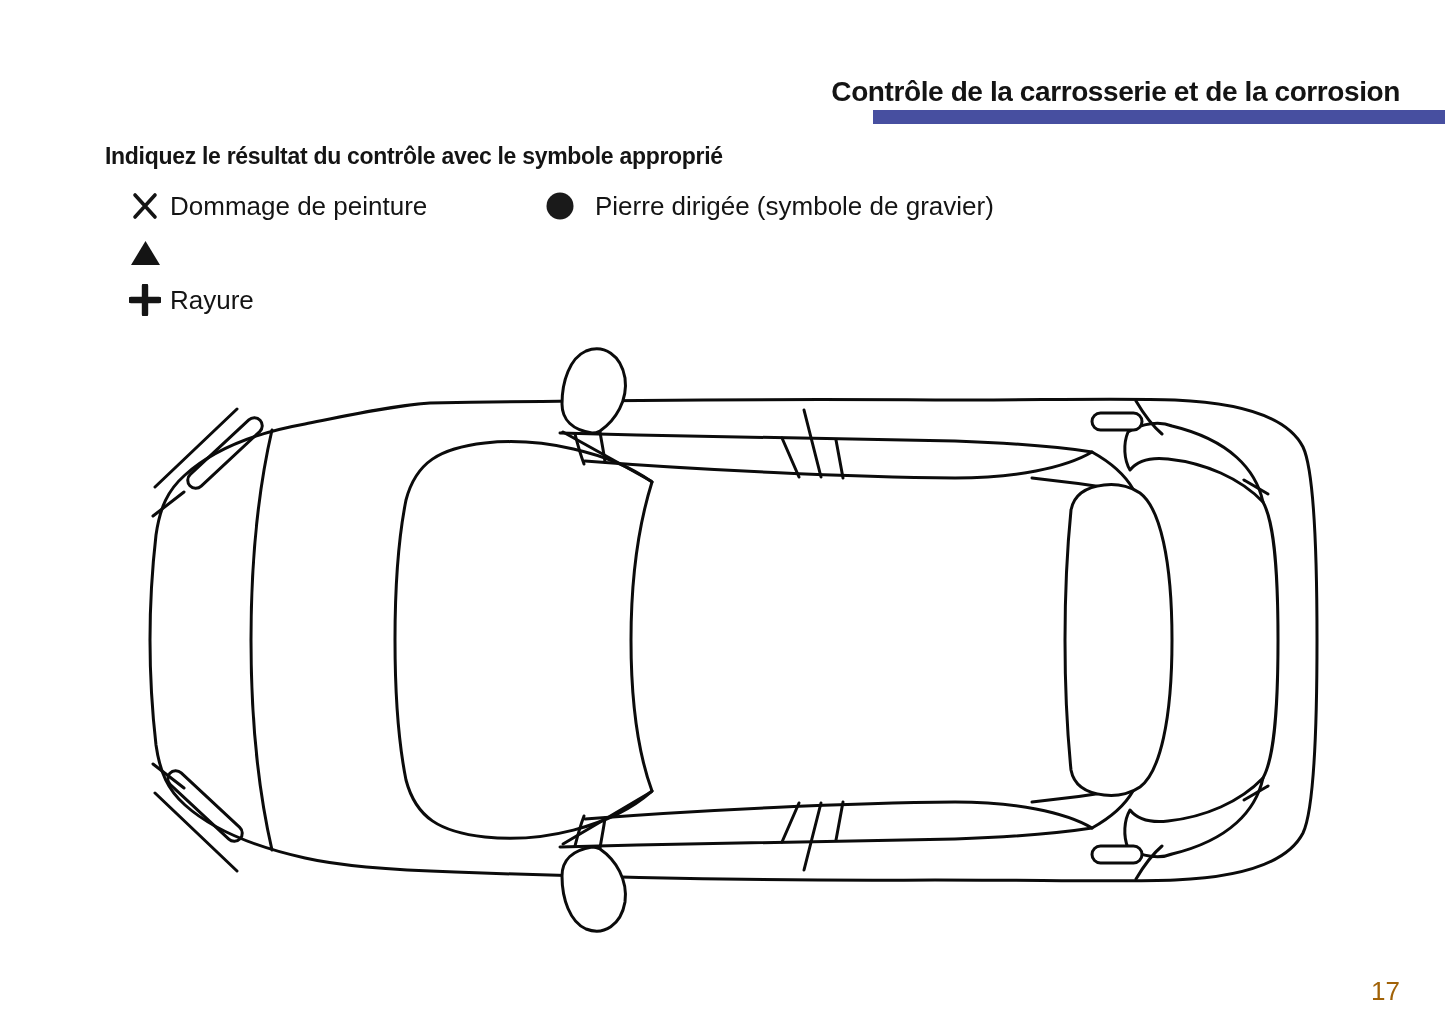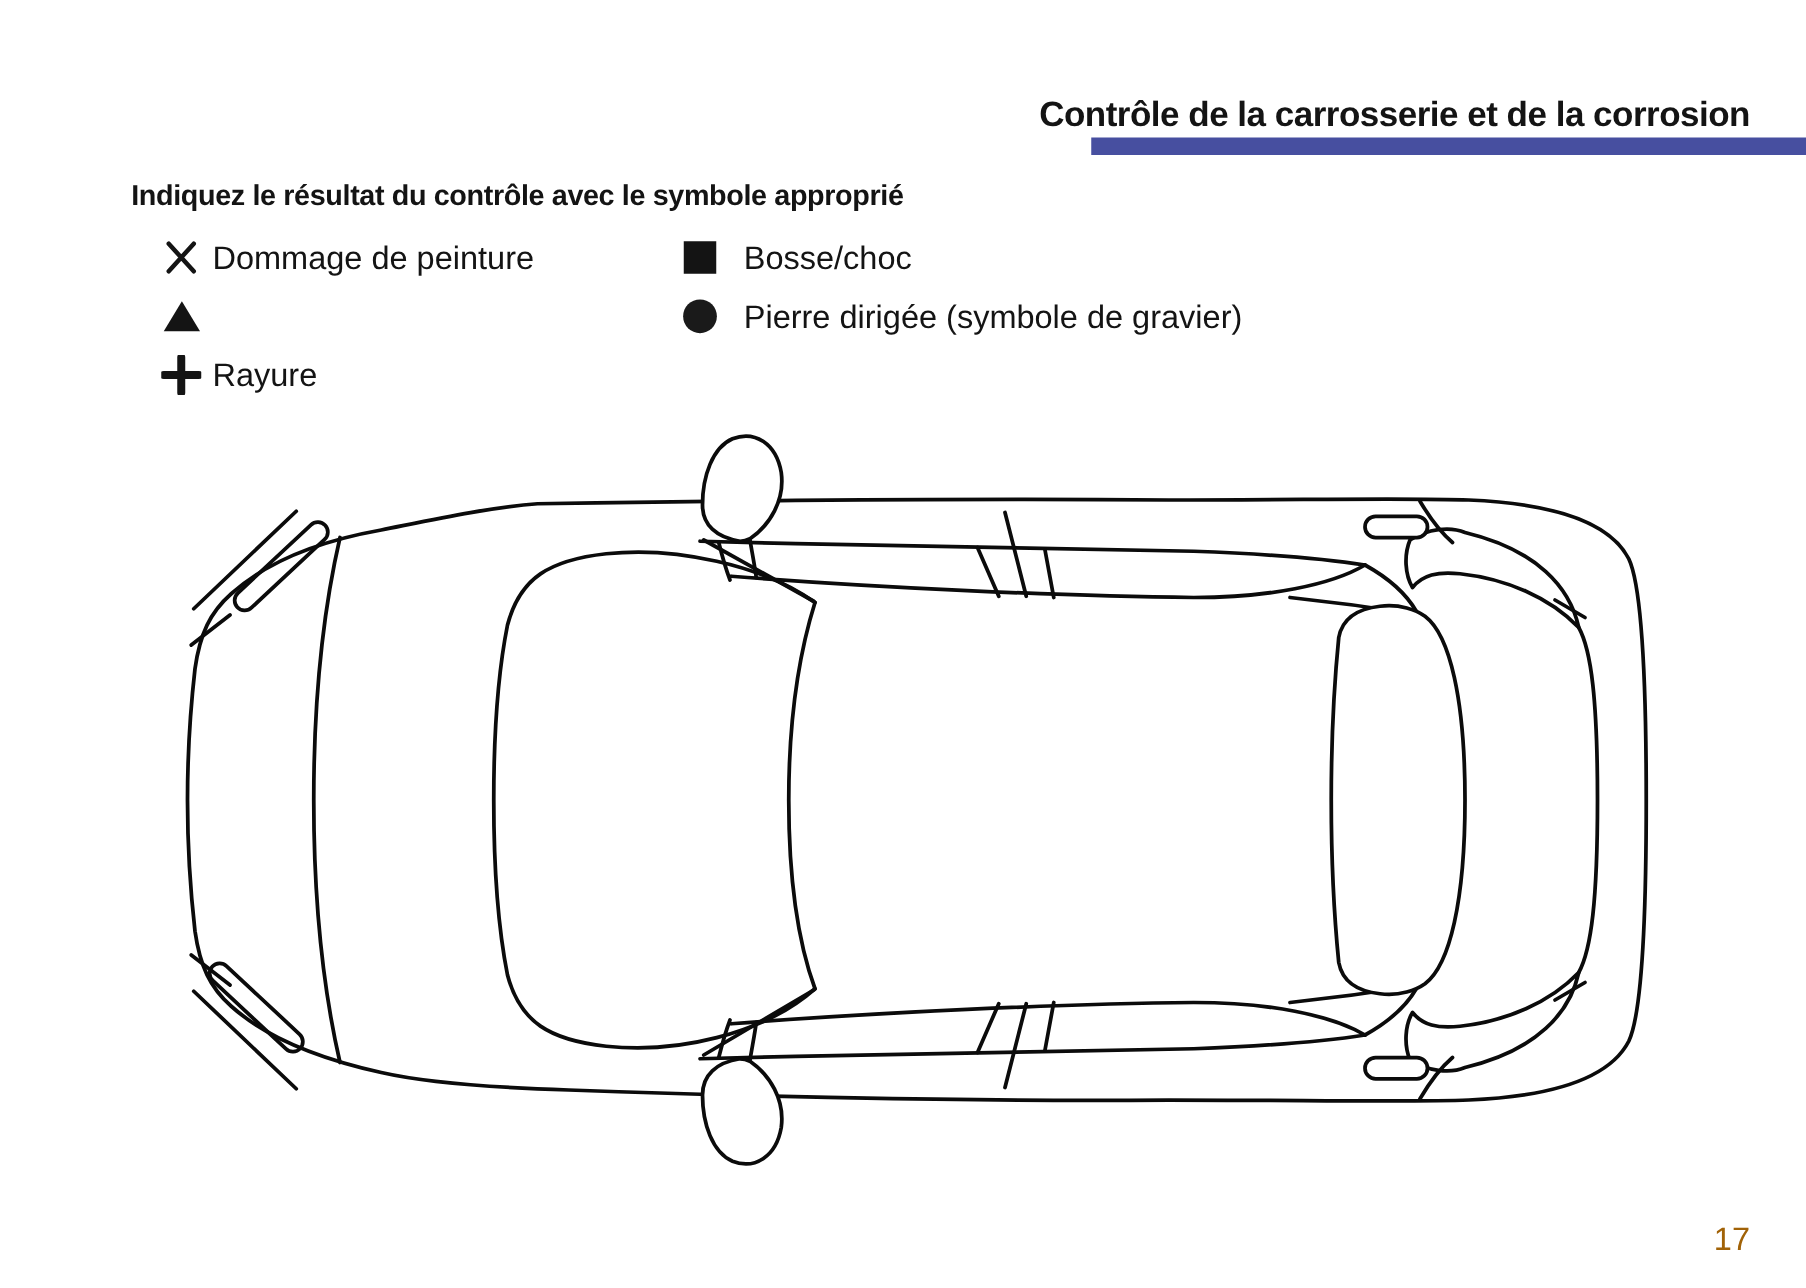--- a/index.html
+++ b/index.html
@@ -69,28 +69,20 @@
       <span class="sym">
         <svg width="32" height="32" viewBox="0 0 32 32">
             <path d="M16,2 V30 M2,16 H30" stroke="#141414" stroke-width="6.4" stroke-linecap="round" fill="none"></path>
           </svg>
       </span>
       <span class="legend-label">Rayure</span>
     </div>
   </div>
 
   <div class="legend right">
-    <div class="legend-row">
-      <span class="sym">
-        <svg width="28" height="28" viewBox="0 0 28 28">
-            <rect x="1" y="1" width="26" height="26" fill="#141414"></rect>
-          </svg>
-      </span>
-      <span class="legend-label">Bosse/choc</span>
-    </div>
     <div class="legend-row">
       <span class="sym">
         <svg width="30" height="30" viewBox="0 0 30 30">
             <circle cx="15" cy="15" r="13.5" fill="#1a1a1a"></circle>
           </svg>
       </span>
       <span class="legend-label">Pierre dirigée (symbole de gravier)</span>
     </div>
   </div>
 

